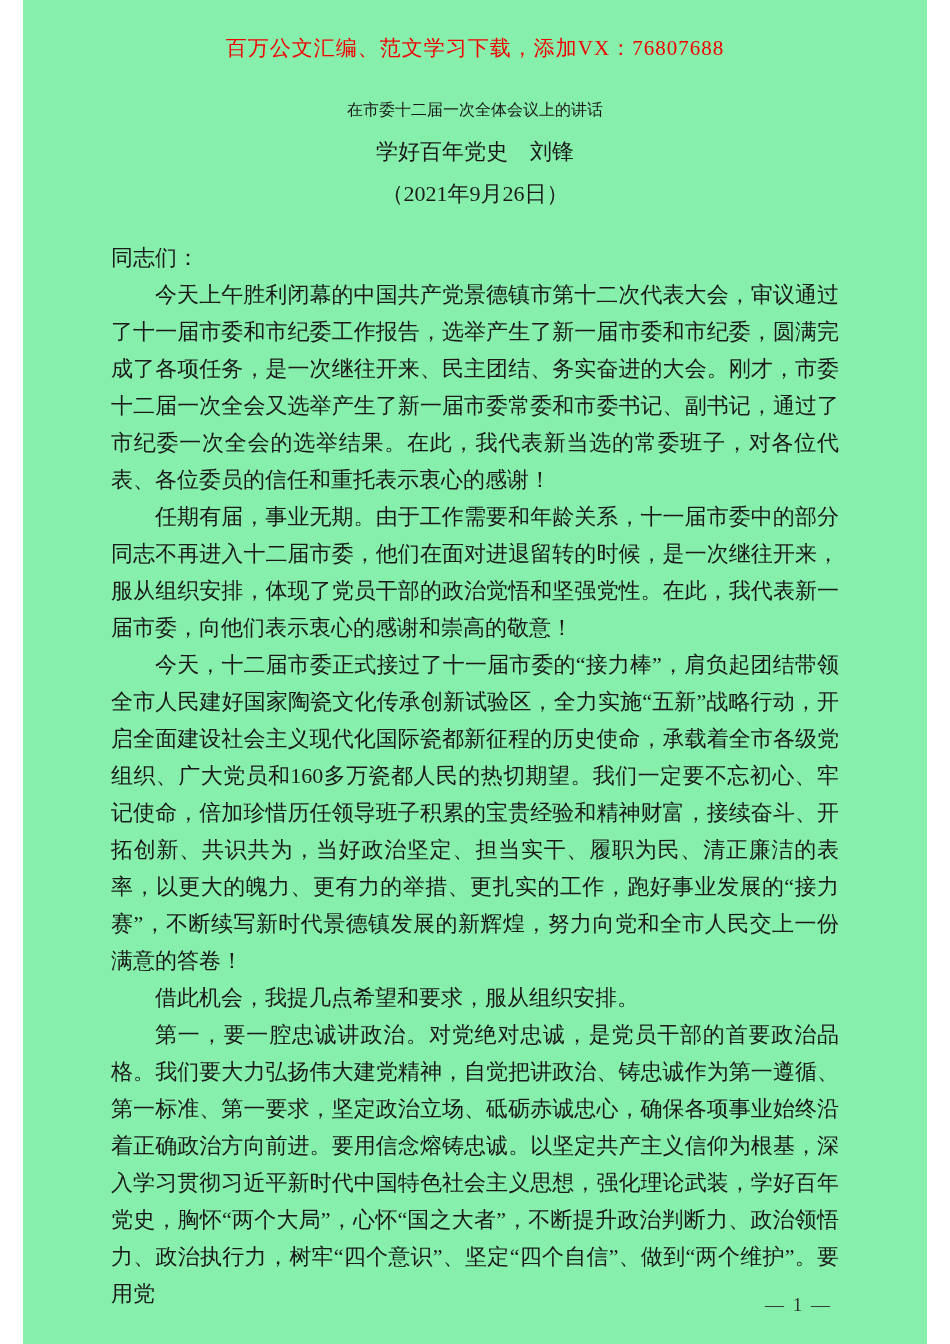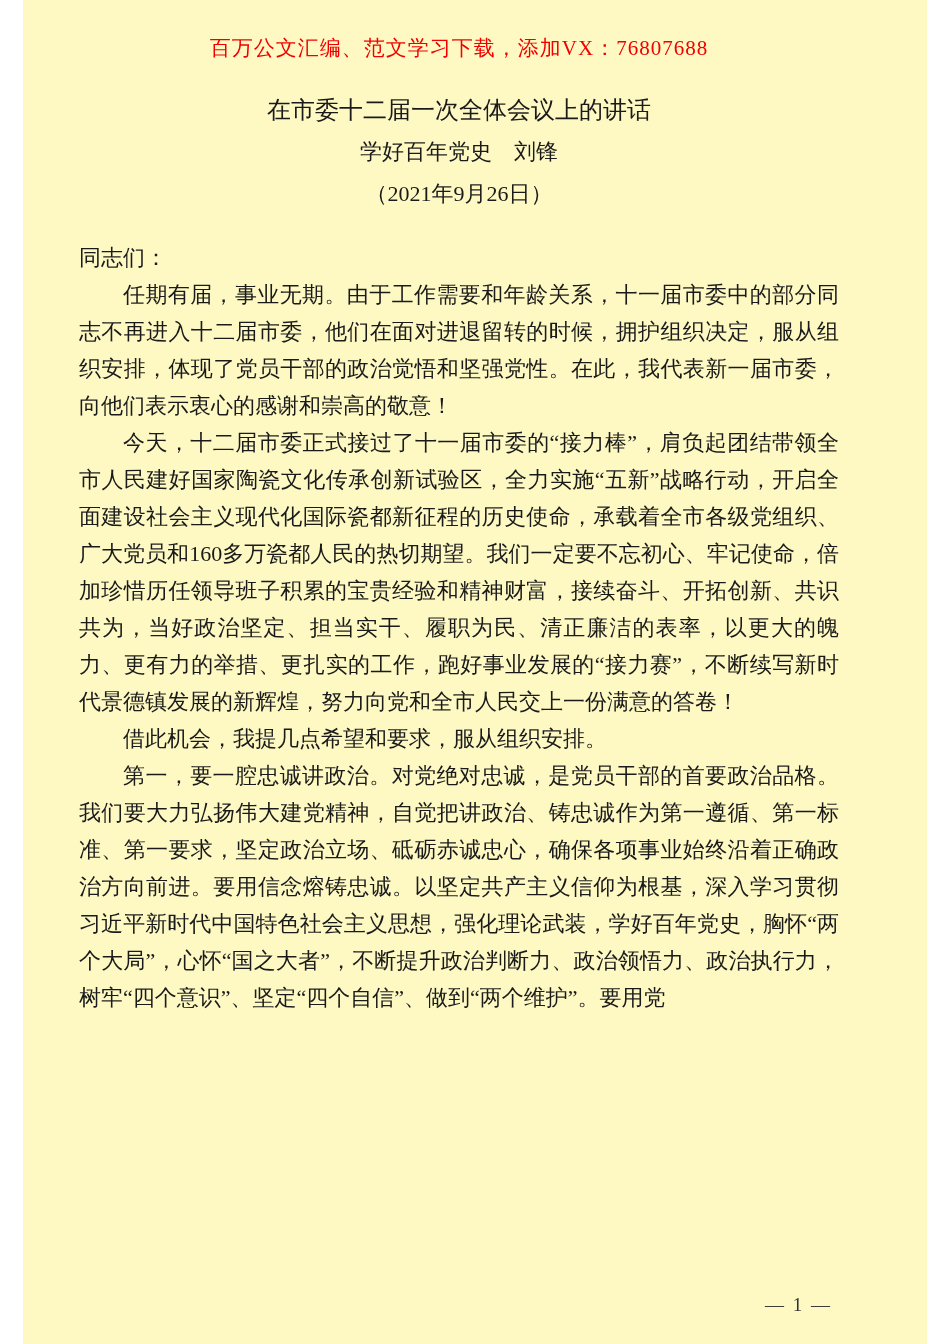--- a/index.html
+++ b/index.html
@@ -5,38 +5,38 @@
   html, body {
     margin: 0;
     padding: 0;
     background: #ffffff;
   }
   .page {
     position: relative;
     width: 904px;
     height: 1344px;
     margin: 0 auto;
-    background: #fef9c3;
+    background: #86efac;
     overflow: hidden;
     font-family: "Liberation Serif", "DejaVu Serif", serif;
     color: var(--color-text, #1a1a1a);
     box-sizing: border-box;
-    padding: 36px 88px 0 56px;
+    padding: 36px 88px 0 88px;
   }
   .header-notice {
     text-align: center;
     font-size: 21px;
     line-height: 24px;
     color: var(--color-notice_red, #f20000);
     letter-spacing: 1px;
   }
   .doc-title {
     margin-top: 34px;
     text-align: center;
-    font-size: 24px;
+    font-size: 16px;
     line-height: 32px;
     font-weight: 500;
   }
   .doc-author {
     margin-top: 11px;
     text-align: center;
     font-size: 22px;
     line-height: 30px;
   }
   .doc-date {
@@ -85,22 +85,23 @@
 
   <div class="doc-title">在市委十二届一次全体会议上的讲话</div>
 
   <div class="doc-author">学好百年党史　刘锋</div>
 
   <div class="doc-date">（2021年9月26日）</div>
 
   <div class="doc-body">
     <p class="salutation">同志们：</p>
 
+    <p class="para">今天上午胜利闭幕的中国共产党景德镇市第十二次代表大会，审议通过了十一届市委和市纪委工作报告，选举产生了新一届市委和市纪委，圆满完成了各项任务，是一次继往开来、民主团结、务实奋进的大会。刚才，市委十二届一次全会又选举产生了新一届市委常委和市委书记、副书记，通过了市纪委一次全会的选举结果。在此，我代表新当选的常委班子，对各位代表、各位委员的信任和重托表示衷心的感谢！</p>
 
-    <p class="para">任期有届，事业无期。由于工作需要和年龄关系，十一届市委中的部分同志不再进入十二届市委，他们在面对进退留转的时候，拥护组织决定，服从组织安排，体现了党员干部的政治觉悟和坚强党性。在此，我代表新一届市委，向他们表示衷心的感谢和崇高的敬意！</p>
+    <p class="para">任期有届，事业无期。由于工作需要和年龄关系，十一届市委中的部分同志不再进入十二届市委，他们在面对进退留转的时候，是一次继往开来，服从组织安排，体现了党员干部的政治觉悟和坚强党性。在此，我代表新一届市委，向他们表示衷心的感谢和崇高的敬意！</p>
 
     <p class="para">今天，十二届市委正式接过了十一届市委的“接力棒”，肩负起团结带领全市人民建好国家陶瓷文化传承创新试验区，全力实施“五新”战略行动，开启全面建设社会主义现代化国际瓷都新征程的历史使命，承载着全市各级党组织、广大党员和160多万瓷都人民的热切期望。我们一定要不忘初心、牢记使命，倍加珍惜历任领导班子积累的宝贵经验和精神财富，接续奋斗、开拓创新、共识共为，当好政治坚定、担当实干、履职为民、清正廉洁的表率，以更大的魄力、更有力的举措、更扎实的工作，跑好事业发展的“接力赛”，不断续写新时代景德镇发展的新辉煌，努力向党和全市人民交上一份满意的答卷！</p>
 
     <p class="para">借此机会，我提几点希望和要求，服从组织安排。</p>
 
     <p class="para"><span class="bold-lead">第一，要一腔忠诚讲政治。</span><span>对党绝对忠诚，是党员干部的首要政治品格。我们要大力弘扬伟大建党精神，自觉把讲政治、铸忠诚作为第一遵循、第一标准、第一要求，坚定政治立场、砥砺赤诚忠心，确保各项事业始终沿着正确政治方向前进。要用信念熔铸忠诚。以坚定共产主义信仰为根基，深入学习贯彻习近平新时代中国特色社会主义思想，强化理论武装，学好百年党史，胸怀“两个大局”，心怀“国之大者”，不断提升政治判断力、政治领悟力、政治执行力，树牢“四个意识”、坚定“四个自信”、做到“两个维护”。要用党</span></p>
   </div>
 
   <div class="page-number">— 1 —</div>
 

